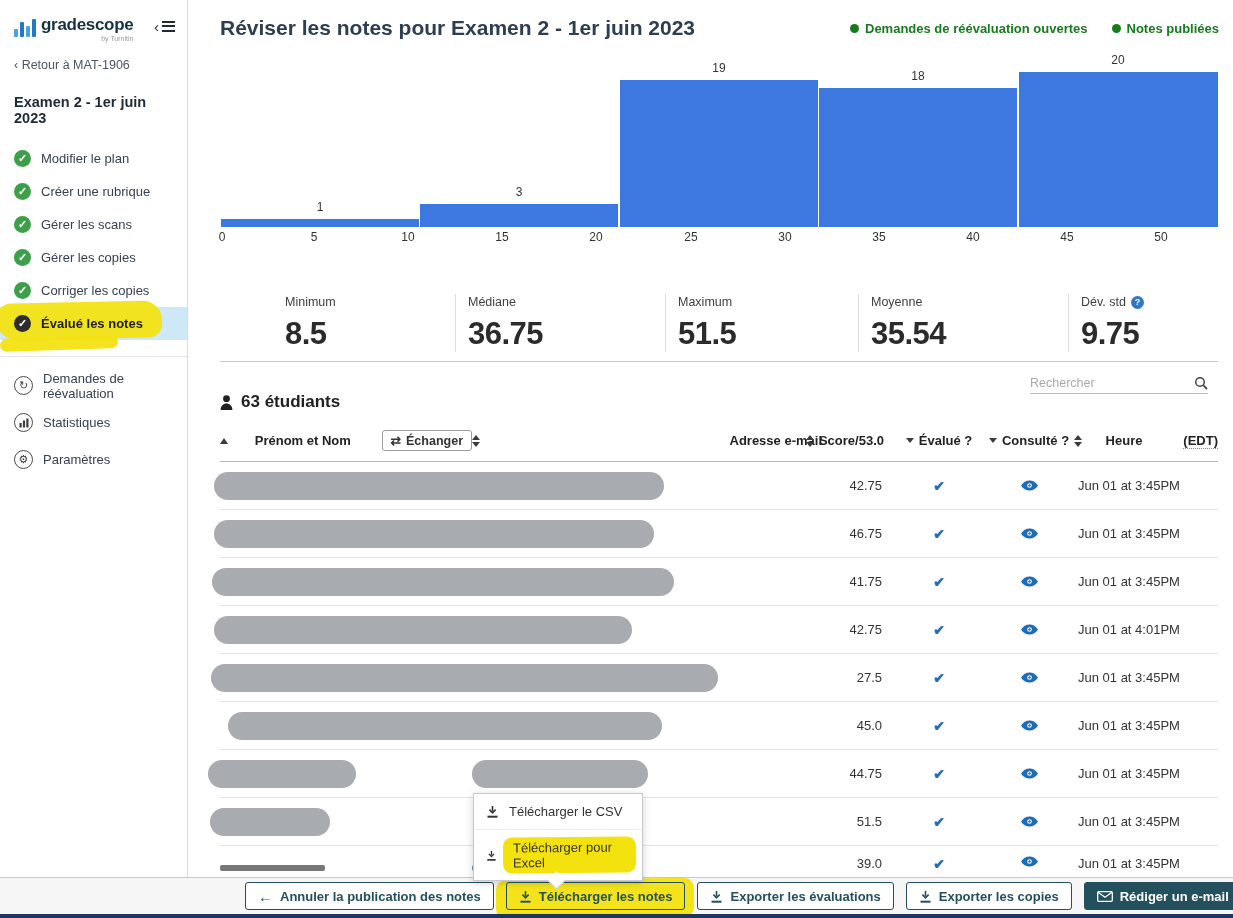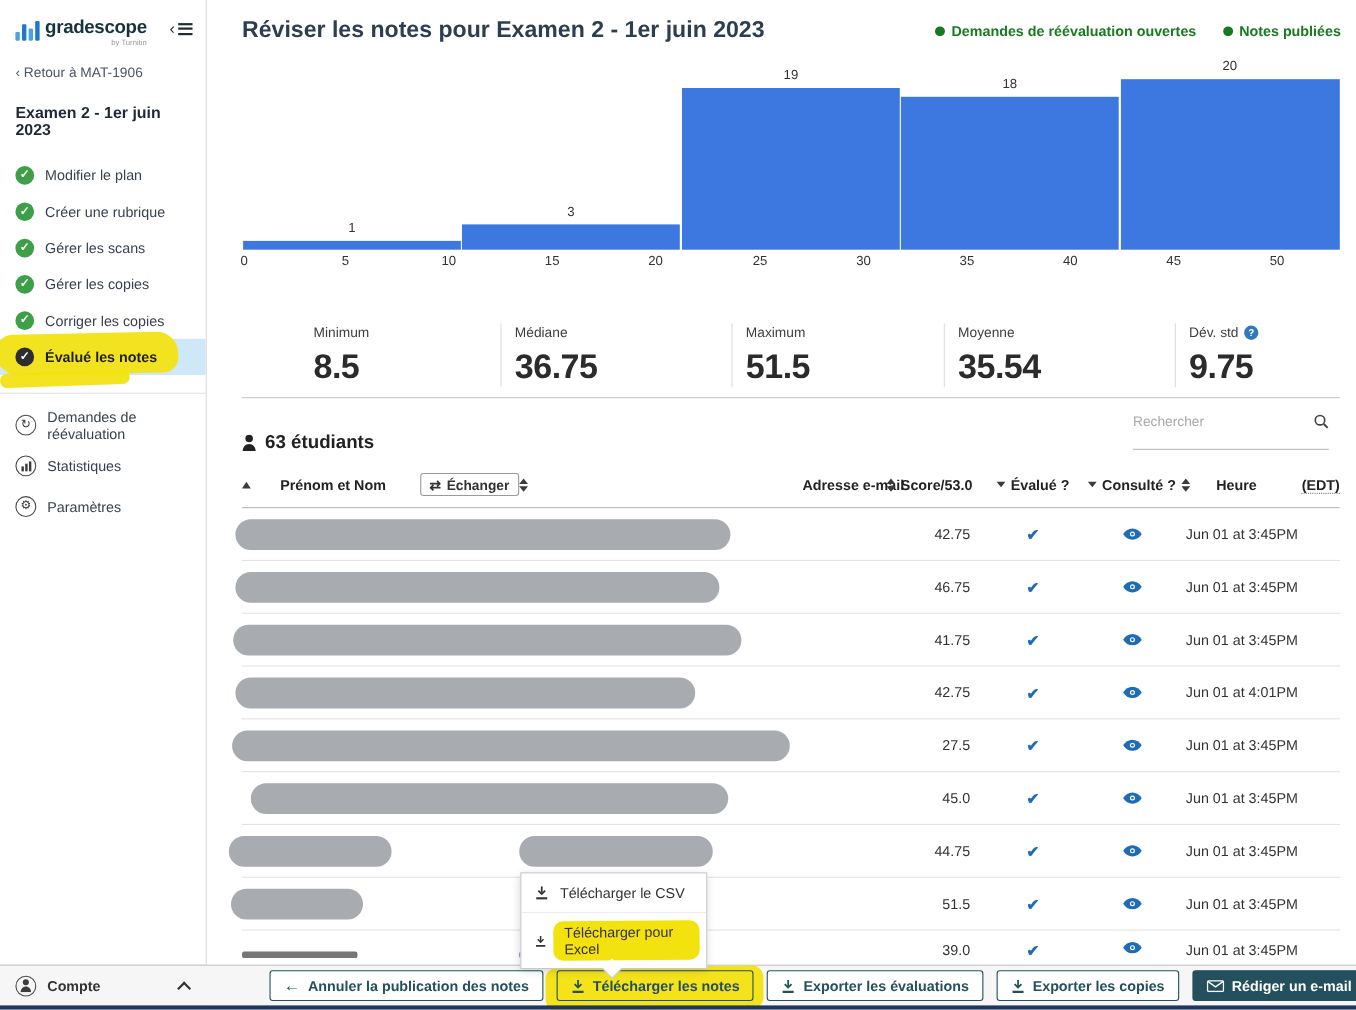--- a/index.html
+++ b/index.html
@@ -71,21 +71,21 @@
   .stat-label { font-size:12.5px; color:#3f3f3f; display:flex; align-items:center; gap:5px; }
   .stat-value { font-size:31px; font-weight:bold; color:#2b2b2b; margin-top:7px; letter-spacing:-.5px; }
   .help-icon { width:13px; height:13px; border-radius:50%; background:#3079c1; color:#fff;
                font-size:9px; font-weight:bold; text-align:center; line-height:13px; cursor:pointer; }
 
   
   .students-bar { position:relative; margin-top:14px; height:36px; width:998px; }
   .students-count { position:absolute; left:0; bottom:0; display:flex; align-items:center; gap:8px;
                     font-size:17px; font-weight:bold; color:#222; }
   .search-box { position:absolute; right:10px; top:0; width:178px; border-bottom:1px solid #bbb;
-                display:flex; align-items:center; padding-bottom:18px; }
+                display:flex; align-items:center; padding-bottom:3px; }
   .search-box input { border:none; outline:none; flex:1; font-size:12.5px; color:#555;
                 font-family:"Liberation Sans", sans-serif; }
   .search-box input::placeholder { color:#a9a9a9; }
 
   
   .table { width:998px; margin-top:12px; }
   .thead, .trow { display:grid; grid-template-columns:252px 350px 72px 90px 90px 1fr; align-items:center; }
   .thead { padding:6px 0 10px 0; border-bottom:1px solid #b9b9b9; font-size:13px; font-weight:bold; color:#222; }
   .hcell { display:flex; align-items:center;justify-content:space-between; }
   .hcell.right { justify-content:flex-end; padding-right:10px; }
@@ -212,30 +212,20 @@
           </svg>
       </span>
       <span>Statistiques</span>
     </div>
     <div class="sec-item">
       <span class="sec-icon">⚙</span>
       <span>Paramètres</span>
     </div>
   </div>
 
-  <div class="account-bar">
-    <span class="sec-icon">
-      <svg width="11" height="12" viewBox="0 0 12 14">
-          <circle cx="6" cy="3.4" r="3.2" fill="#3c3c3c"></circle>
-          <path d="M0.5 14c0-3.6 2.5-6 5.5-6s5.5 2.4 5.5 6z" fill="#3c3c3c"></path>
-        </svg>
-    </span>
-    <span class="label">Compte</span>
-    <span class="acct-chevron"></span>
-  </div>
 
   <div class="main">
     <div class="page-title">Réviser les notes pour Examen 2 - 1er juin 2023</div>
 
     <div class="badges">
       <span class="badge">
         <span class="dot"></span>
         <span>Demandes de réévaluation ouvertes</span>
       </span>
       <span class="badge">

